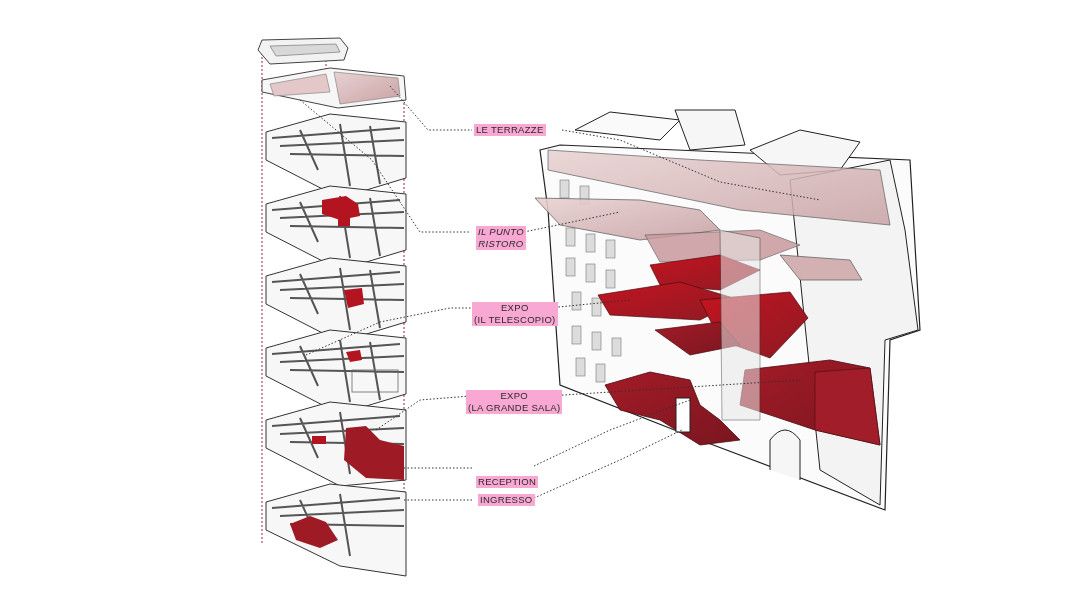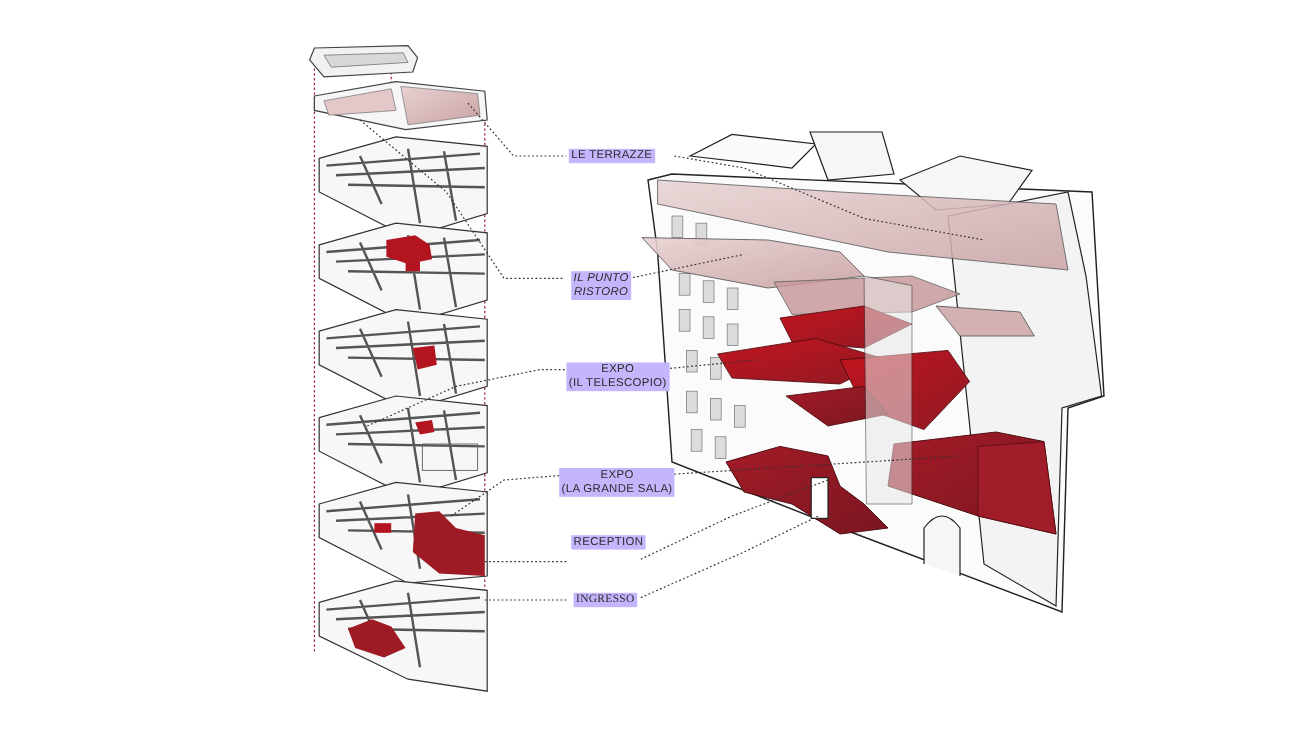--- a/index.html
+++ b/index.html
@@ -1,20 +1,20 @@
 <!DOCTYPE html>
 <html><head>
   <meta charset="utf-8">
   <style>
     html, body { margin: 0; padding: 0; background: #ffffff; }
     body { width: 1080px; height: 608px; position: relative; overflow: hidden; font-family: "Liberation Sans", sans-serif; }
     #stage { position: absolute; left: 0; top: 0; width: 1080px; height: 608px; }
     .label {
       position: absolute; font-size: 9.5px; letter-spacing: 0.3px; color: #2a2a2a;
-      text-align: center; line-height: 12px; white-space: pre; background: #c4b5fd; padding: 0 2px;
+      text-align: center; line-height: 12px; white-space: pre; background: #f9a8d4; padding: 0 2px;
     }
   </style>
 </head>
 <body>
 
 <div id="stage">
   <svg width="1080" height="608" viewBox="0 0 1080 608" xmlns="http://www.w3.org/2000/svg">
     <defs>
       <linearGradient id="pinkGrad" x1="0" y1="0" x2="1" y2="1">
         <stop offset="0" stop-color="#e8d2d2"></stop>
@@ -160,15 +160,15 @@
   </svg>
 
   
   <div class="label" style="left:474px; top:124px;">LE TERRAZZE</div>
   <div class="label" style="left:476px; top:226px;font-style:italic;">IL PUNTO
 RISTORO</div>
   <div class="label" style="left:472px; top:302px;">EXPO
 (IL TELESCOPIO)</div>
   <div class="label" style="left:466px; top:390px;">EXPO
 (LA GRANDE SALA)</div>
-  <div class="label" style="left:476px; top:446px;">RECEPTION</div>
-  <div class="label" style="left:478px; top:494px;font-family:Liberation Serif, serif;">INGRESSO</div>
+  <div class="label" style="left:476px; top:476px;">RECEPTION</div>
+  <div class="label" style="left:478px; top:494px;">INGRESSO</div>
 </div>
 
 </body></html>

